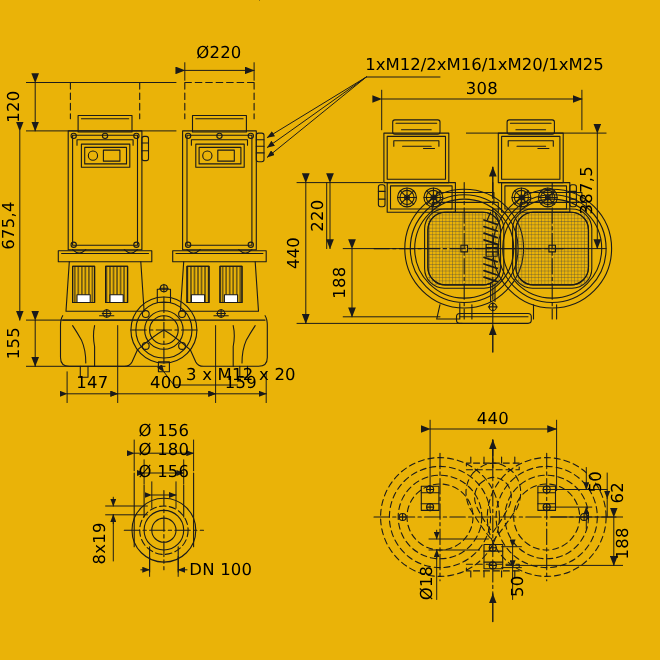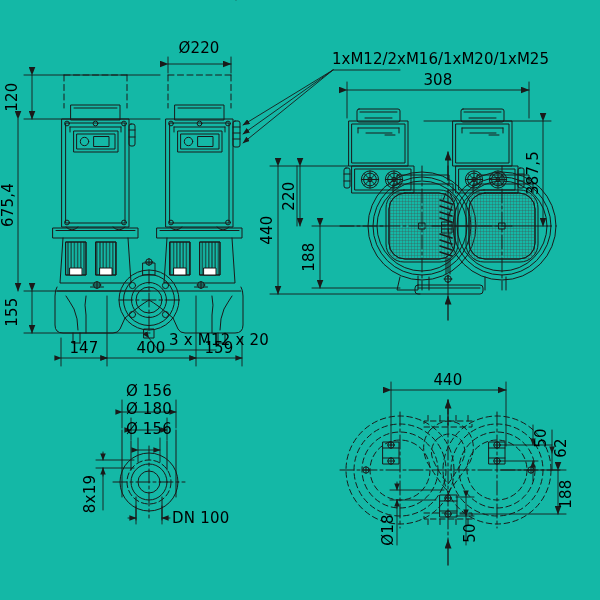--- a/index.html
+++ b/index.html
@@ -3,21 +3,21 @@
 <meta charset="utf-8">
 <title>Twin Inline Pump Dimensional Drawing</title>
 <style>
   html,body{margin:0;padding:0;background:#ffffff;}
   body{
     width:600px;height:600px;
     font-family:"DejaVu Sans","Liberation Sans",sans-serif;
     color:#1a1a1a;
     overflow:hidden;
   }
-  #sheet{position:relative;width:600px;height:600px;background:#14b8a6;}
+  #sheet{position:relative;width:600px;height:600px;background:#eab308;}
   #sheet svg{position:absolute;top:0;left:0;}
   .dimtext{
     font-family:"DejaVu Sans","Liberation Sans",sans-serif;
     font-size:15px;
     fill:#000;
     letter-spacing:0.2px;
   }
   .note{font-size:15px;fill:#000;}
 </style>
 </head>

